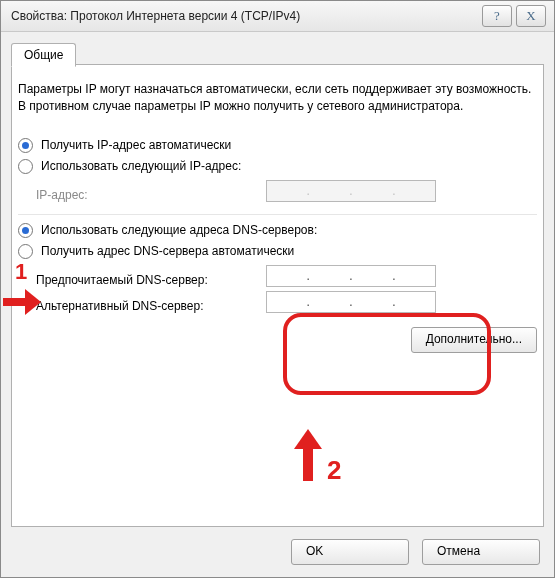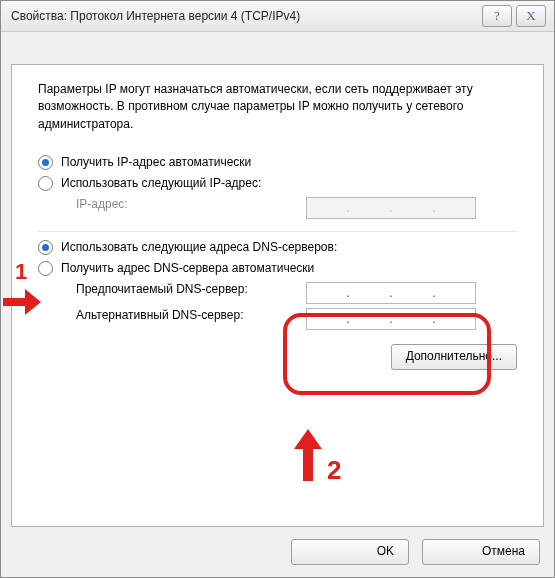--- a/index.html
+++ b/index.html
@@ -3,33 +3,33 @@
 <meta charset="utf-8">
 <style>
 html,body{margin:0;padding:0;font-family:"Segoe UI",Tahoma,sans-serif;font-size:12px;color:#000;background:#fff}
 .window{width:555px;height:578px;background:#f0f0f0;border:1px solid #8a8a8a;box-sizing:border-box;position:relative}
 .titlebar{height:30px;background:linear-gradient(#f7f7f7,#e6e6e6);border-bottom:1px solid #c9c9c9;display:flex;align-items:center;padding:0 8px 0 10px}
 .titlebar .title{flex:1;font-size:12px;color:#222}
 .titlebtn{width:28px;height:20px;margin-left:4px;background:linear-gradient(#fefefe,#e2e2e2);border:1px solid #9a9a9a;border-radius:3px;display:flex;align-items:center;justify-content:center;color:#4a6b8a;font-family:Georgia,serif;font-size:13px;cursor:pointer}
 .body{position:absolute;left:10px;right:10px;top:40px;bottom:50px}
 .tabstrip{position:relative;height:24px}
 .tab{position:absolute;left:0;top:2px;height:22px;padding:0 12px;line-height:22px;background:#fff;border:1px solid #b0b0b0;border-bottom:1px solid #fff;border-radius:3px 3px 0 0;z-index:2;cursor:pointer}
-.tabpanel{position:absolute;left:0;right:0;top:23px;bottom:0;background:#fff;border:1px solid #b0b0b0;padding:16px 26px 14px;box-sizing:border-box}
+.tabpanel{position:absolute;left:0;right:0;top:23px;bottom:0;background:#fff;border:1px solid #b0b0b0;padding:16px 6px 14px;box-sizing:border-box}
 .desc{line-height:1.45;margin-bottom:22px}
 .row{display:flex;align-items:flex-start;margin:6px 0}
 .radio{width:13px;height:13px;border:1px solid #777;border-radius:50%;background:#fff;margin-right:8px;display:inline-flex;align-items:center;justify-content:center;flex-shrink:0;cursor:pointer}
 .radio.sel::after{content:"";width:7px;height:7px;border-radius:50%;background:#2a6bd4}
-.field{display:flex;align-items:flex-start;margin:4px 0 4px 38px}
+.field{display:flex;align-items:flex-end;margin:4px 0 4px 18px}
 .flabel{width:230px}
 .flabel.dis{color:#8a8a8a}
 .ipbox{width:170px;height:22px;border:1px solid #b8b8b8;background:#fff;box-sizing:border-box;display:flex;align-items:center;justify-content:space-evenly;color:#444}
 .ipbox.dis{background:#f4f4f4;color:#bfbfbf}
 .sep{margin:12px 0 8px;border-top:1px solid #e6e6e6}
 .adv{text-align:right;margin-top:14px}
-.btn{display:inline-block;min-width:88px;height:24px;line-height:22px;padding:0 14px;background:linear-gradient(#fefefe,#e8e8e8);border:1px solid #9e9e9e;border-radius:3px;text-align:right;cursor:pointer}
+.btn{display:inline-block;min-width:88px;height:24px;line-height:22px;padding:0 14px;background:linear-gradient(#fefefe,#e8e8e8);border:1px solid #9e9e9e;border-radius:3px;text-align:left;cursor:pointer}
 .footer{position:absolute;right:14px;bottom:12px;display:flex;gap:13px}
 
 .ann-rect{position:absolute;border:4px solid #e0201f;border-radius:18px;pointer-events:none}
 .ann-txt{position:absolute;color:#e0201f;font-weight:bold;font-family:Arial,sans-serif;pointer-events:none}
 .ann-arrow-right{position:absolute;pointer-events:none}
 .ann-arrow-right .shaft{position:absolute;left:0;top:9px;width:24px;height:8px;background:#e0201f}
 .ann-arrow-right .head{position:absolute;left:22px;top:0;width:0;height:0;border-left:16px solid #e0201f;border-top:13px solid transparent;border-bottom:13px solid transparent}
 .ann-arrow-up{position:absolute;pointer-events:none}
 .ann-arrow-up .head{position:absolute;left:0;top:0;width:0;height:0;border-bottom:20px solid #e0201f;border-left:14px solid transparent;border-right:14px solid transparent}
 .ann-arrow-up .shaft{position:absolute;left:9px;top:18px;width:10px;height:34px;background:#e0201f}
@@ -39,20 +39,23 @@
 
 <div class="window">
 
   <div class="titlebar">
     <div class="title">Свойства: Протокол Интернета версии 4 (TCP/IPv4)</div>
     <div class="titlebtn">?</div>
     <div class="titlebtn">X</div>
   </div>
 
   <div class="body">
+    <div class="tabstrip">
+      <div class="tab">Общие</div>
+    </div>
 
     <div class="tabpanel">
       <div class="desc">Параметры IP могут назначаться автоматически, если сеть поддерживает эту возможность. В противном случае параметры IP можно получить у сетевого администратора.</div>
 
       <div class="row">
         <span class="radio sel"></span>
         <span>Получить IP-адрес автоматически</span>
       </div>
       <div class="row">
         <span class="radio"></span>

